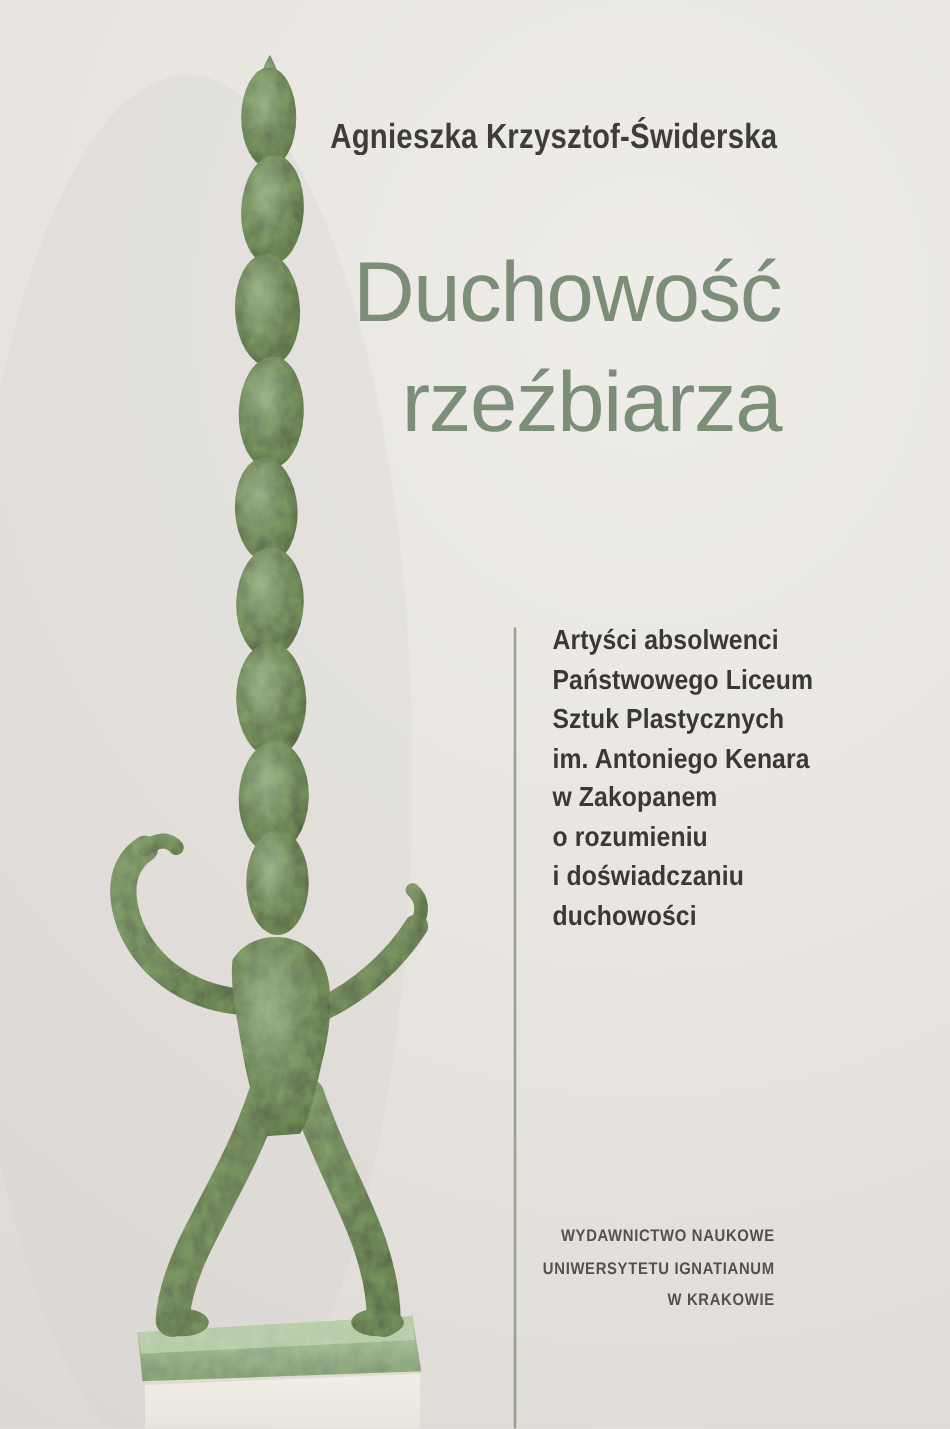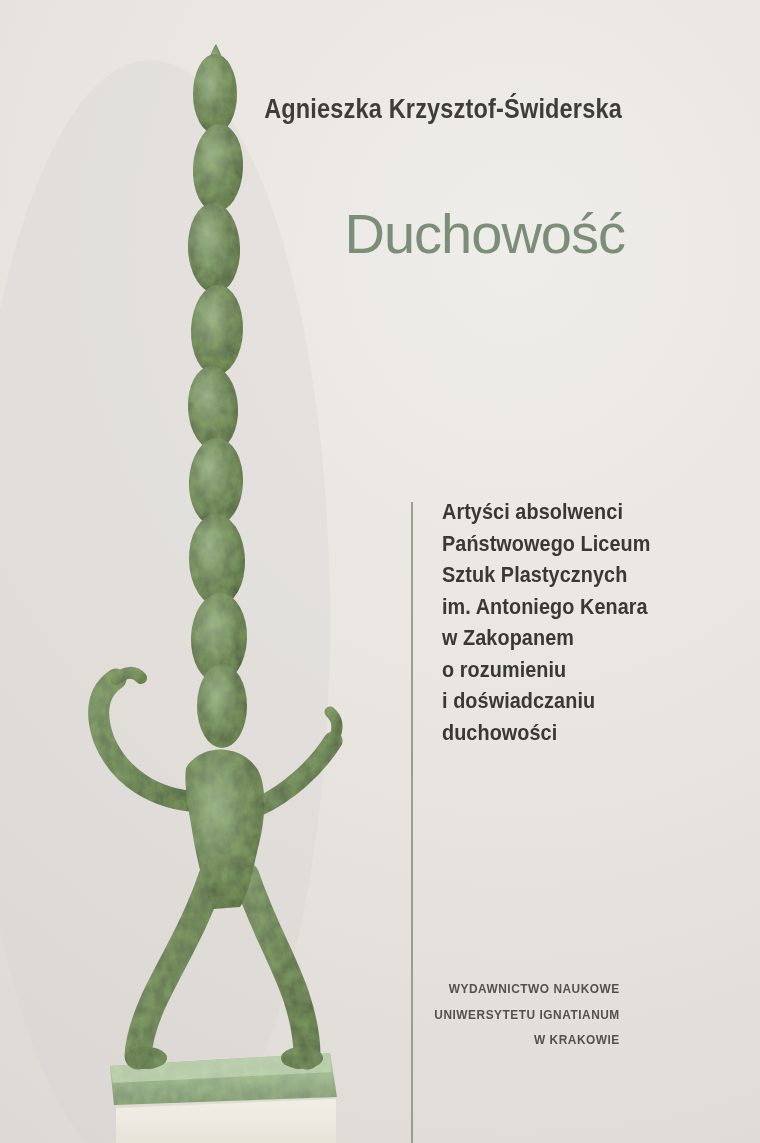--- a/index.html
+++ b/index.html
@@ -19,21 +19,21 @@
 
   .author{
     position:absolute;top:92px;right:98px;
     font-size:28px;font-weight:700;color:#3f3d3a;line-height:34px;
     transform:scaleX(0.84);transform-origin:100% 50%;
     white-space:nowrap;letter-spacing:0.2px;
   }
   .title{
     position:absolute;top:190px;right:95px;
     font-family:"Liberation Sans",sans-serif;
-    font-size:56px;line-height:88px;font-weight:400;
+    font-size:68px;line-height:88px;font-weight:400;
     color:#7a8e78;text-align:right;letter-spacing:-1px;
     white-space:nowrap;
   }
   .rule{
     position:absolute;left:411px;top:502px;width:2px;height:641px;
     background:#87957f;opacity:0.85;
   }
   .subtitle{
     position:absolute;left:442px;top:496px;
     font-size:22px;line-height:31.5px;font-weight:700;color:#3a3834;
@@ -131,20 +131,21 @@
       </g>
     </g>
   </svg>
 
   <div class="textlayer">
 
     <div class="author">Agnieszka Krzysztof-Świderska</div>
 
     <div class="title">
       <div>Duchowość</div>
+      <div>rzeźbiarza</div>
     </div>
 
     <div class="rule"></div>
 
     <div class="subtitle">
       <div>Artyści absolwenci</div>
       <div>Państwowego Liceum</div>
       <div>Sztuk Plastycznych</div>
       <div>im. Antoniego Kenara</div>
       <div>w Zakopanem</div>

